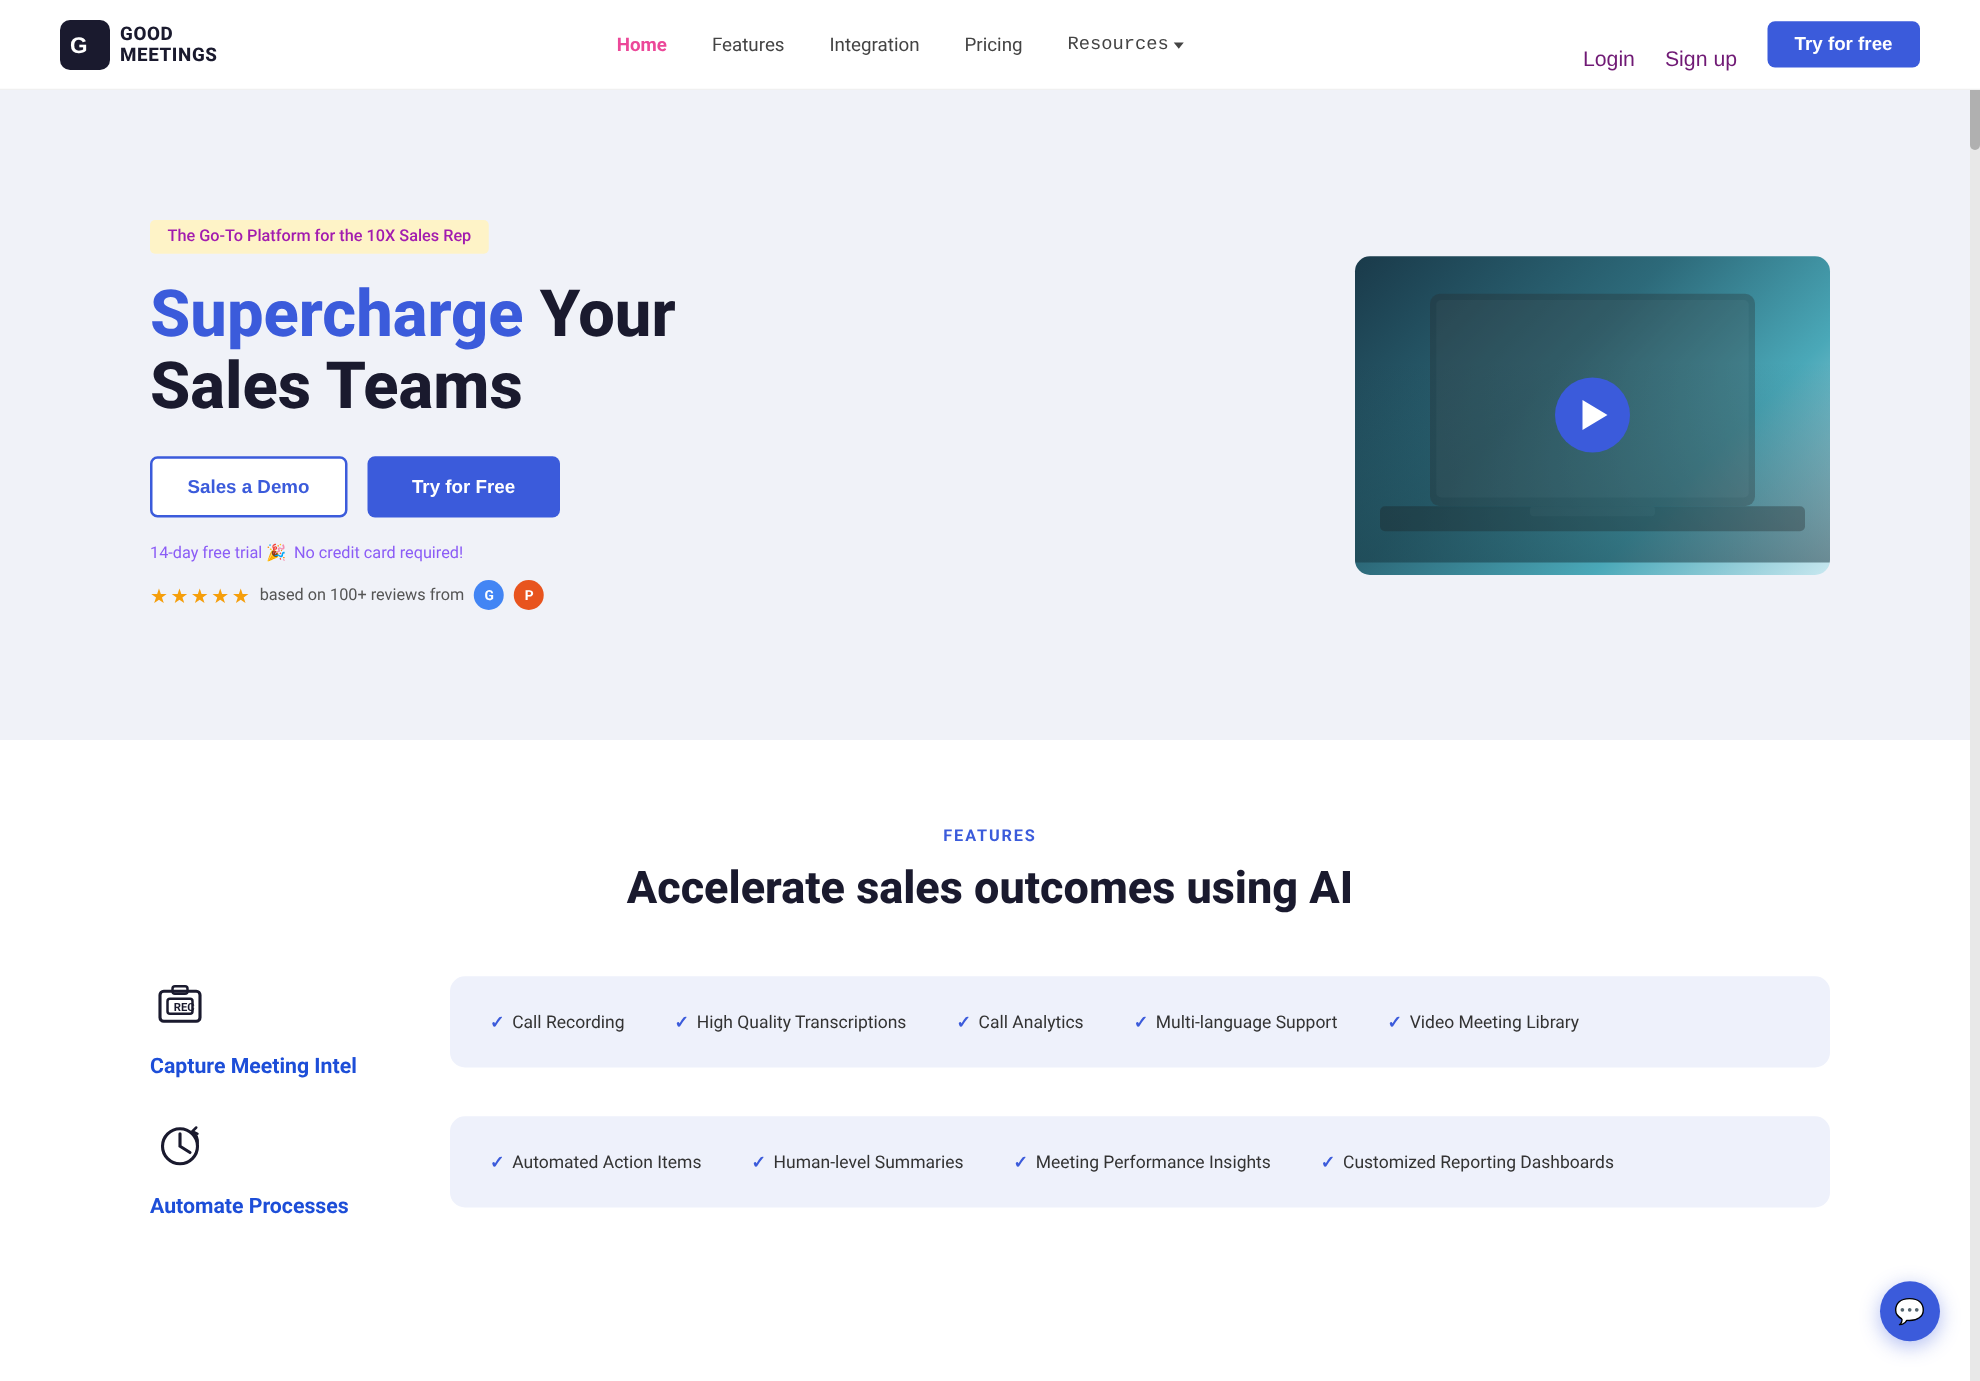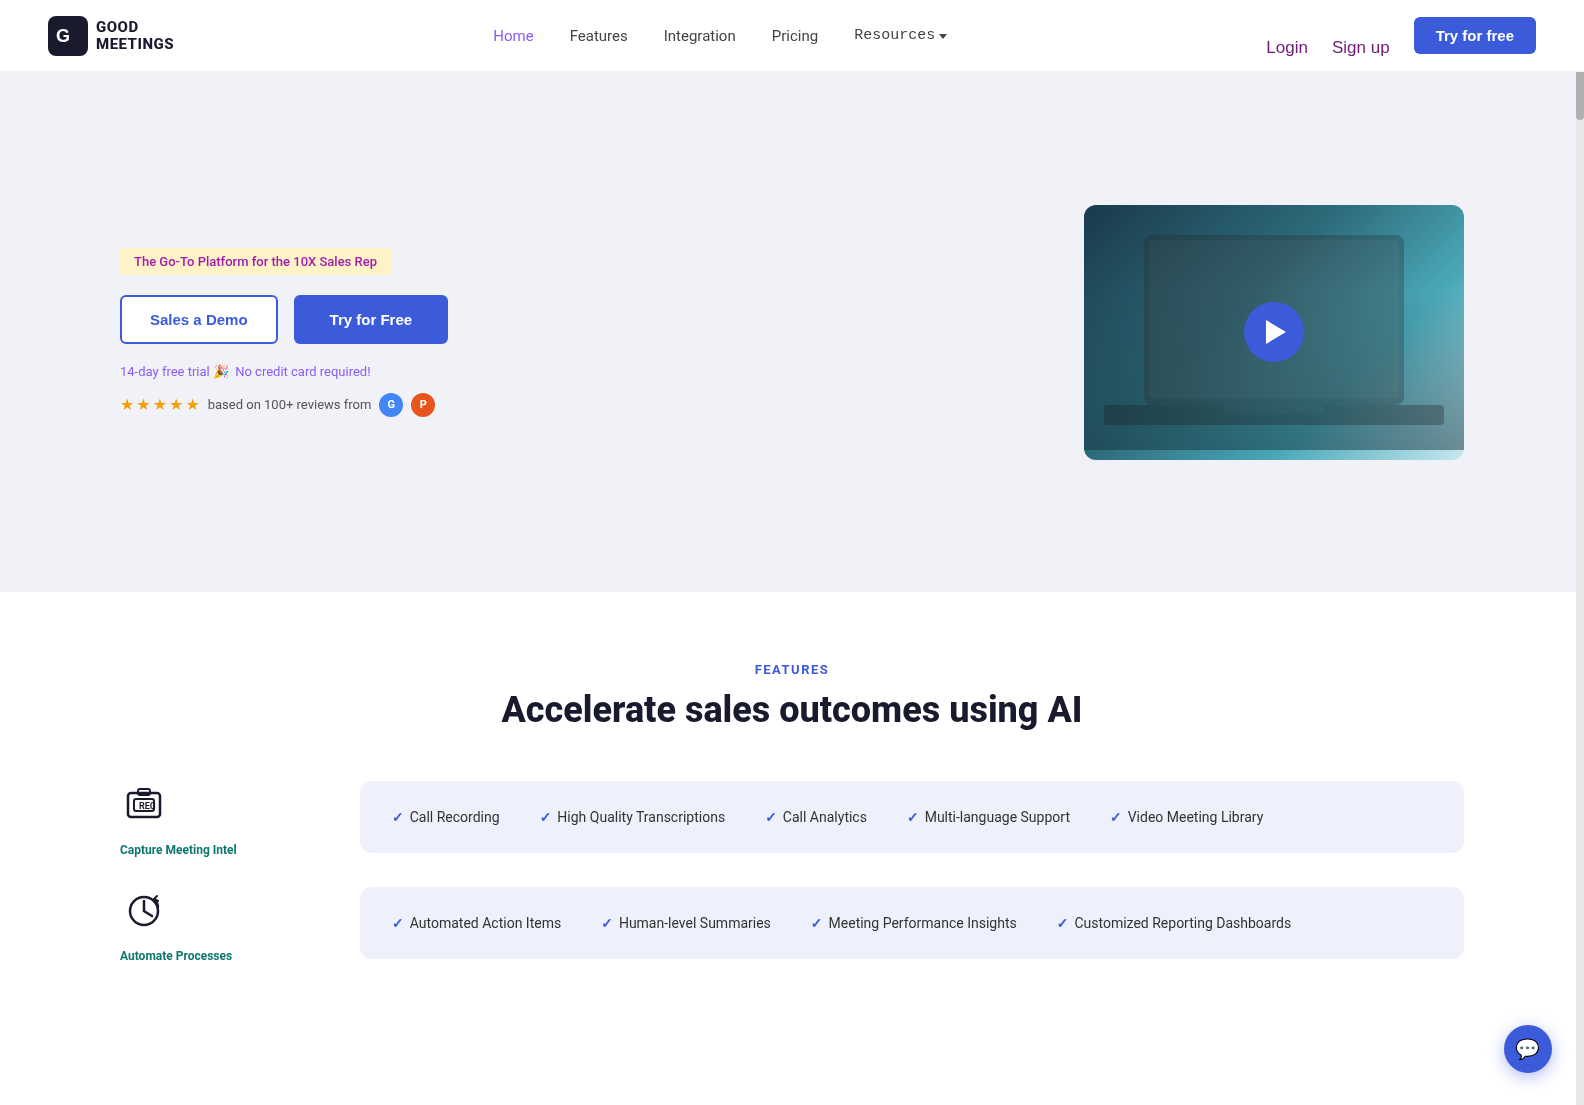--- a/index.html
+++ b/index.html
@@ -38,21 +38,21 @@
       display: flex;
       align-items: center;
       gap: 36px;
     }
     .nav-item {
       font-size: 15px;
       color: #444;
       cursor: pointer;
       text-decoration: none;
     }
-    .nav-item.active { color: #8b5cf6; font-weight: 400; }
+    .nav-item.active { color: #ec4899; font-weight: 700; }
     .nav-resources {
       display: flex;
       align-items: center;
       gap: 4px;
       font-family: Liberation Mono, monospace;
     }
     .chevron-down {
       display: inline-block;
       width: 0;
       height: 0;
@@ -275,23 +275,23 @@
     }
     .feature-icon-box {
       width: 48px;
       height: 48px;
       display: flex;
       align-items: center;
       justify-content: center;
       margin-bottom: 14px;
     }
     .feature-name {
-      font-size: 12px;
+      font-size: 17px;
       font-weight: 700;
-      color: #0f766e;
+      color: #1d4ed8;
     }
     .feature-card {
       flex: 1;
       background: #eef1fb;
       border-radius: 12px;
       padding: 28px 32px;
     }
     .feature-tags {
       display: flex;
       flex-wrap: wrap;
@@ -374,20 +374,23 @@
   <div class="header-right">
     <button class="btn-login">Login</button>
     <button class="btn-signup">Sign up</button>
     <button class="btn-try-free-header">Try for free</button>
   </div>
 </header>
 
 <section class="hero">
   <div class="hero-left">
     <div class="badge">The Go-To Platform for the 10X Sales Rep</div>
+    <h1 class="hero-title">
+      <span class="accent">Supercharge</span><span class="dark"> Your<br>Sales Teams</span>
+    </h1>
     <div class="hero-buttons">
       <button class="btn-book-demo">Sales a Demo</button>
       <button class="btn-try-free-hero">Try for Free</button>
     </div>
     <div class="trial-note">
       <span>14-day free trial 🎉</span>
       <span>No credit card required!</span>
     </div>
     <div class="stars-row">
       <div class="stars">

